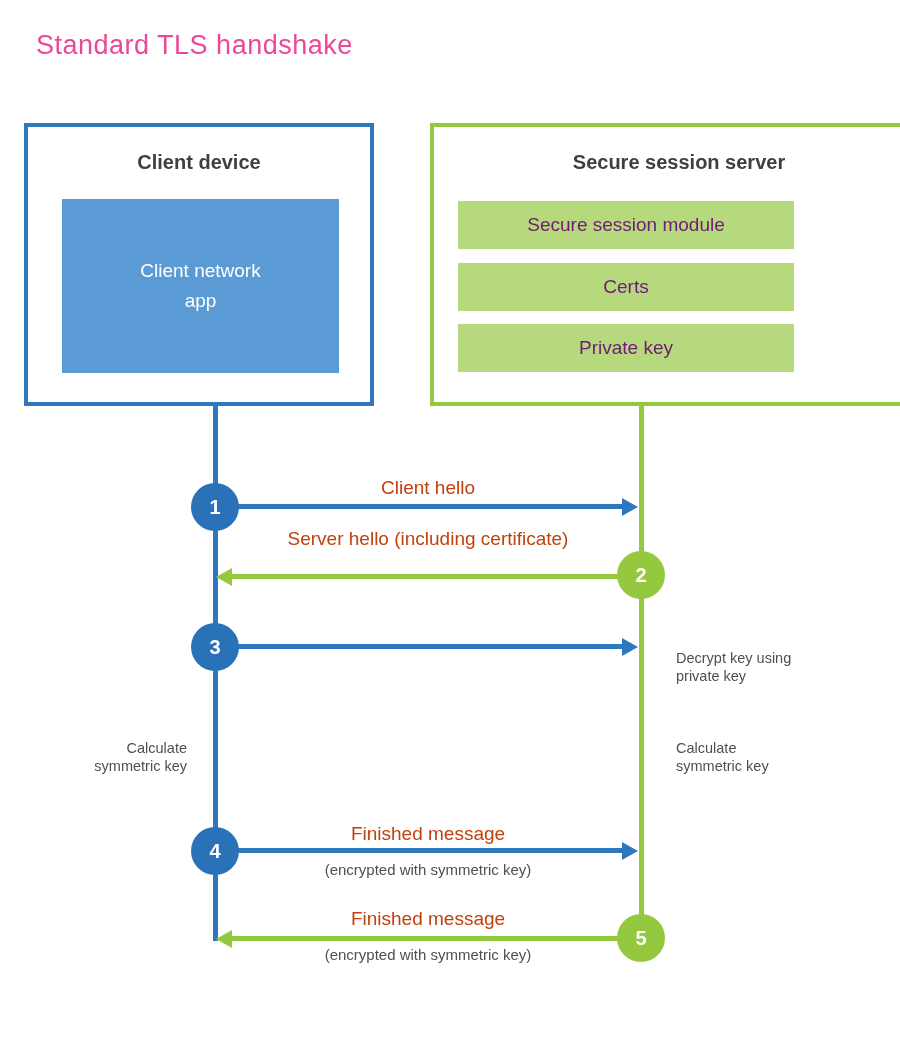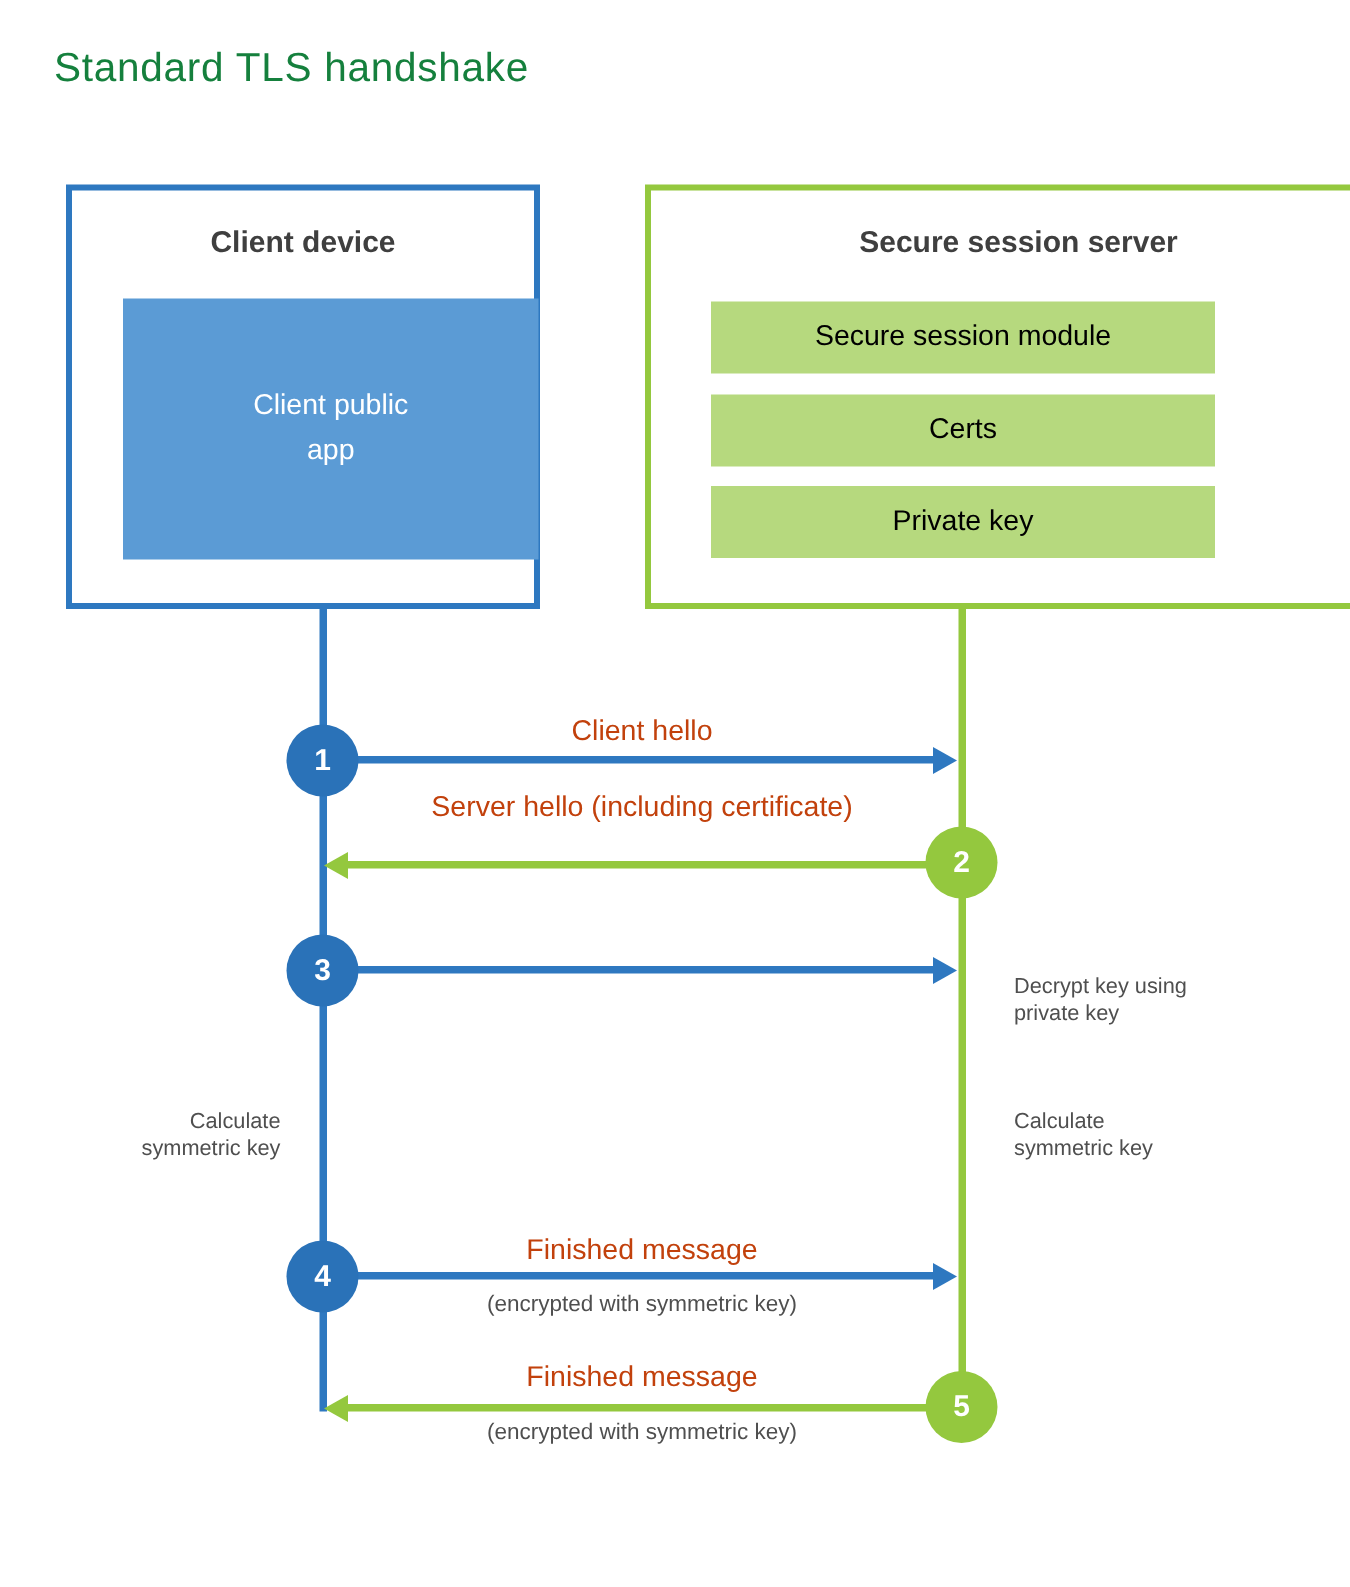--- a/index.html
+++ b/index.html
@@ -2,38 +2,38 @@
 <html style="--blue: #2e78c0; --blue_circle: #2a72b8; --blue_fill: #5b9bd5; --green: #94c83e; --green_fill: #b6d97e;"><head>
 <meta charset="utf-8">
 <style>
   html,body{margin:0;padding:0;background:#ffffff;}
   .canvas{
     position:relative;width:900px;height:1058px;background:#ffffff;overflow:hidden;
     font-family:"Liberation Sans",sans-serif;
   }
   .page-title{
     position:absolute;left:36px;top:30px;margin:0;
-    font-size:27px;font-weight:300;letter-spacing:.5px;color:#15803d;
+    font-size:27px;font-weight:300;letter-spacing:.5px;color:#ec4899;
   }
   
   .actor-box{position:absolute;top:123px;height:283px;background:#ffffff;box-sizing:border-box;}
-  .client-box{left:44px;width:316px;border:4px solid var(--blue);}
+  .client-box{left:24px;width:350px;border:4px solid var(--blue);}
   .server-box{left:430px;width:498px;border:4px solid var(--green);}
   .box-title{
     position:absolute;left:0;right:0;top:24px;text-align:center;
     font-size:20px;font-weight:bold;color:#3f3f3f;
   }
   .client-app{
     position:absolute;left:34px;top:72px;width:277px;height:174px;
     background:var(--blue_fill);color:#ffffff;font-size:19px;line-height:1.6;
     display:flex;align-items:center;justify-content:center;text-align:center;white-space:pre-line;
   }
   .server-bar{
-    position:absolute;left:40px;width:336px;height:48px;background:var(--green_fill);
-    color:#000000;font-size:19px;display:flex;align-items:center;justify-content:center;
+    position:absolute;left:24px;width:336px;height:48px;background:var(--green_fill);
+    color:#701a75;font-size:19px;display:flex;align-items:center;justify-content:center;
   }
   .bar-0{top:74px}.bar-1{top:136px}.bar-2{top:197px}
   
   .lifeline{position:absolute;top:405px;width:5px;}
   .lifeline.blue{left:213px;height:536px;background:var(--blue);}
   .lifeline.green{left:639px;height:533px;background:var(--green);}
   
   .step-circle{
     position:absolute;width:48px;height:48px;border-radius:50%;
     display:flex;align-items:center;justify-content:center;
@@ -70,21 +70,21 @@
 </style>
 </head>
 <body>
 
 <div class="canvas">
 
   <h1 class="page-title">Standard TLS handshake</h1>
 
   <div class="actor-box client-box">
     <div class="box-title">Client device</div>
-    <div class="client-app">Client public
+    <div class="client-app">Client network
 app</div>
   </div>
 
   <div class="actor-box server-box">
     <div class="box-title">Secure session server</div>
     <div class="server-bar bar-0">Secure session module</div>
     <div class="server-bar bar-1">Certs</div>
     <div class="server-bar bar-2">Private key</div>
   </div>
 

